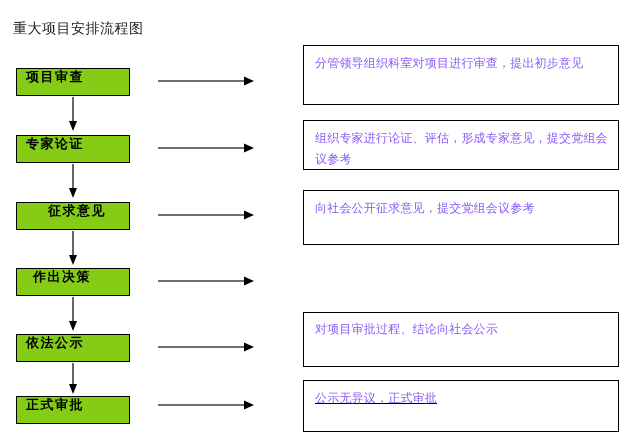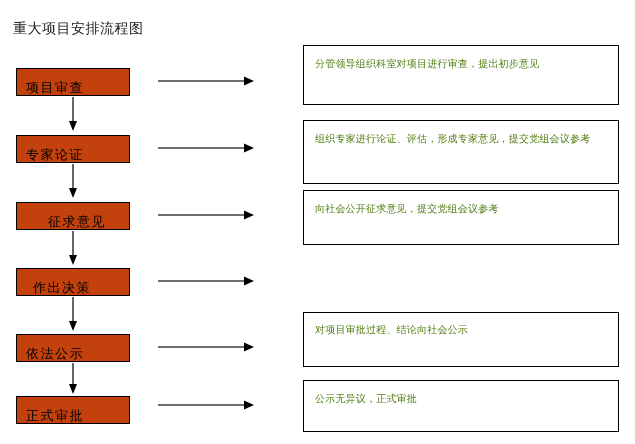--- a/index.html
+++ b/index.html
@@ -31,46 +31,47 @@
     white-space: nowrap;
   }
   
   .step-box {
     position: absolute;
     left: 16px;
     width: 114px;
     height: 28px;
     box-sizing: border-box;
     border: 1px solid #000000;
-    background: #c2410c;
+    background: #84cc16;
     display: flex;
-    align-items: flex-end;
+    align-items: flex-start;
     padding-left: 9px;
+    font-weight: bold;
   }
   .step-box-label {
     font-size: 13px;
     line-height: 15px;
     color: #000000;
     letter-spacing: 1.5px;
     white-space: nowrap;
   }
   
   .detail-box {
     position: absolute;
     left: 303px;
     width: 316px;
     box-sizing: border-box;
     border: 1px solid #000000;
     background: #ffffff;
     padding: 7px 10px 6px 11px;
   }
   .detail-box-text {
-    font-size: 10px;
+    font-size: 12px;
     line-height: 21px;
-    color: #4d7c0f;
+    color: #8b5cf6;
     letter-spacing: 0.2px;
     display: block;
   }
   
   .v-arrow {
     position: absolute;
     left: 66px;
     width: 14px;
   }
   
@@ -164,30 +165,30 @@
 
   <svg class="h-arrow" style="top:399px;" viewBox="0 0 98 12">
     <line x1="0" y1="6" x2="88" y2="6" stroke="#404040" stroke-width="1.6"></line>
     <polygon points="96,6 86,1.6 86,10.4" fill="#000000"></polygon>
   </svg>
 
   <div class="detail-box" style="top:45px; height:60px;">
     <span class="detail-box-text">分管领导组织科室对项目进行审查，提出初步意见</span>
   </div>
 
-  <div class="detail-box" style="top:120px; height:64px;">
+  <div class="detail-box" style="top:120px; height:50px;">
     <span class="detail-box-text">组织专家进行论证、评估，形成专家意见，提交党组会议参考</span>
   </div>
 
   <div class="detail-box" style="top:190px; height:55px;">
     <span class="detail-box-text">向社会公开征求意见，提交党组会议参考</span>
   </div>
 
 
   <div class="detail-box" style="top:312px; height:55px;font-family:Liberation Mono, monospace;">
     <span class="detail-box-text">对项目审批过程、结论向社会公示</span>
   </div>
 
-  <div class="detail-box" style="top:380px; height:52px;">
+  <div class="detail-box" style="top:380px; height:52px;text-decoration:underline;">
     <span class="detail-box-text">公示无异议，正式审批</span>
   </div>
 
 </div>
 
 </body></html>

